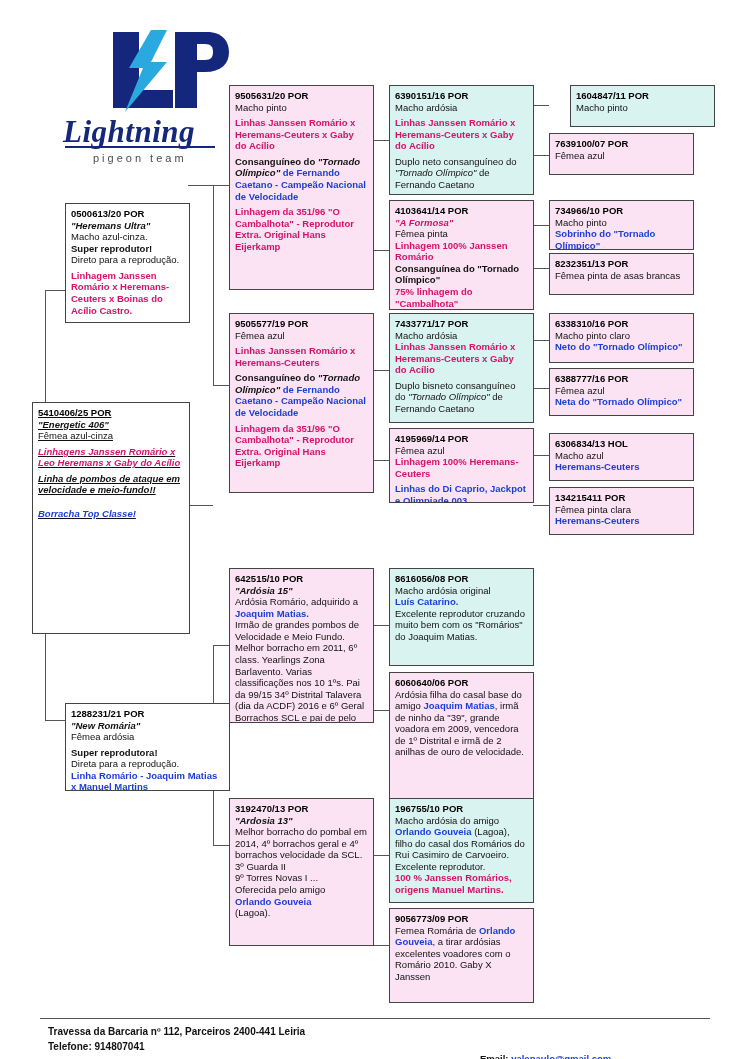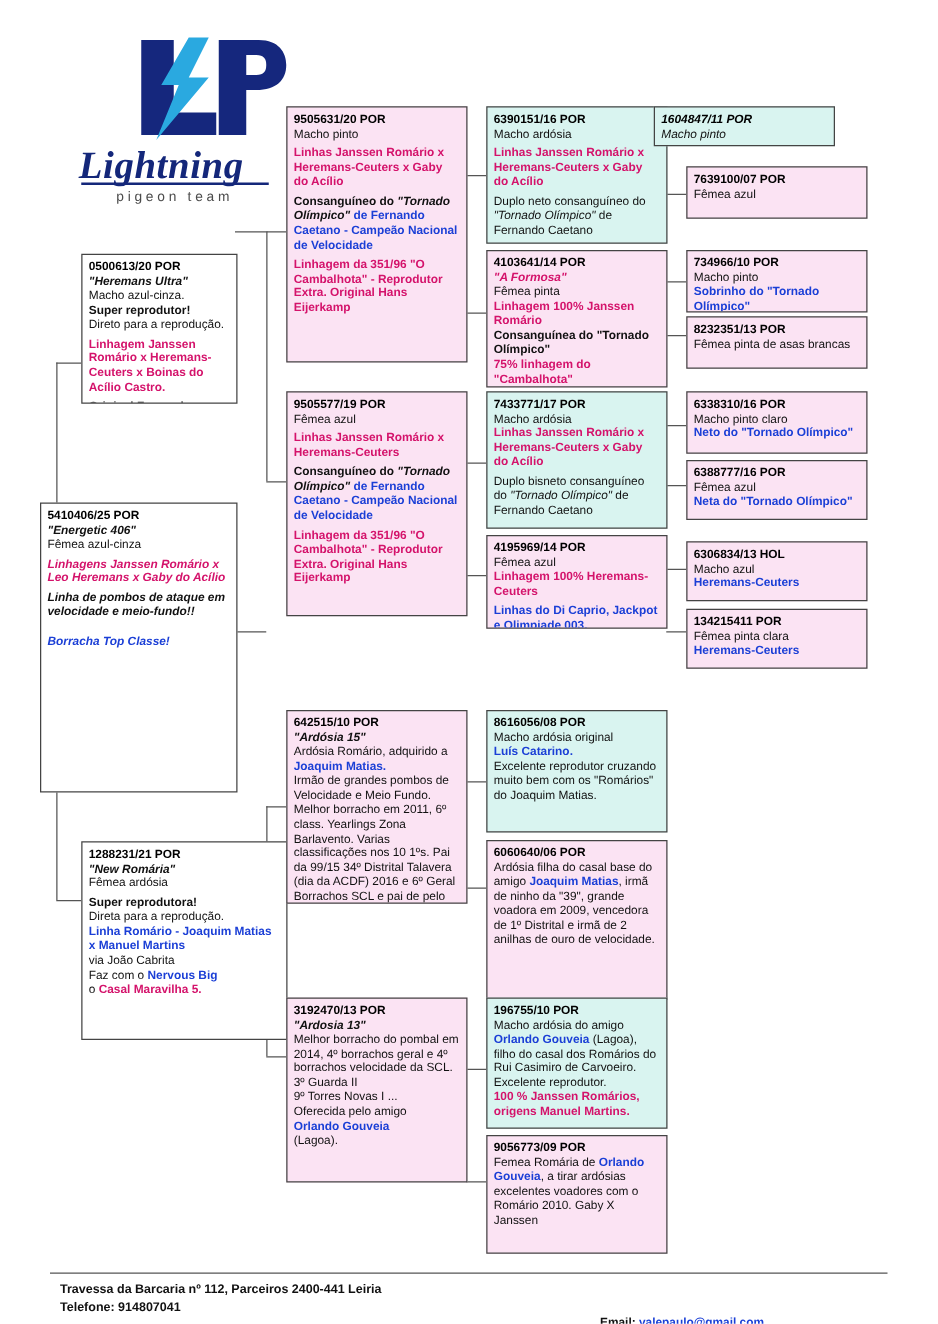--- a/index.html
+++ b/index.html
@@ -101,21 +101,21 @@
 
 <div class="ln-h" style="left:533px; top:105px; width:16px;"></div>
 <div class="ln-h" style="left:533px; top:155px; width:16px;"></div>
 <div class="ln-h" style="left:533px; top:225px; width:16px;"></div>
 <div class="ln-h" style="left:533px; top:268px; width:16px;"></div>
 <div class="ln-h" style="left:533px; top:340px; width:16px;"></div>
 <div class="ln-h" style="left:533px; top:388px; width:16px;"></div>
 <div class="ln-h" style="left:533px; top:455px; width:16px;"></div>
 <div class="ln-h" style="left:533px; top:505px; width:16px;"></div>
 
-<div class="box white" style="left:32px; top:402px; width:158px; height:232px;">
+<div class="box white" style="left:32px; top:402px; width:158px; height:232px;text-decoration:underline;">
   <p class="ln id">5410406/25 POR</p>
   <p class="ln it b">"Energetic 406"</p>
   <p class="ln">Fêmea azul-cinza</p>
   <div class="sp"></div>
   <p class="ln red it b">Linhagens Janssen Romário x Leo Heremans x Gaby do Acílio</p>
   <div class="sp"></div>
   <p class="ln it b">Linha de pombos de ataque em velocidade e meio-fundo!!</p>
   <div class="sp"></div>
     <div class="sp"></div>
     <div class="sp"></div>
@@ -127,21 +127,21 @@
   <p class="ln it b">"Heremans Ultra"</p>
   <p class="ln">Macho azul-cinza.</p>
   <p class="ln b">Super reprodutor!</p>
   <p class="ln">Direto para a reprodução.</p>
   <div class="sp"></div>
   <p class="ln red b">Linhagem Janssen Romário x Heremans-Ceuters x Boinas do Acílio Castro.</p>
   <div class="sp"></div>
   <p class="ln b">Original Fernando Caetano (Metaloarte)</p>
 </div>
 
-<div class="box white" style="left:65px; top:673px; width:165px; height:159px;">
+<div class="box white" style="left:65px; top:703px; width:165px; height:88px;">
   <p class="ln id">1288231/21 POR</p>
   <p class="ln it b">"New Romária"</p>
   <p class="ln">Fêmea ardósia</p>
   <div class="sp"></div>
   <p class="ln b">Super reprodutora!</p>
   <p class="ln">Direta para a reprodução.</p>
   <p class="ln blue b">Linha Romário - Joaquim Matias x Manuel Martins</p>
   <p class="ln">via João Cabrita</p>
   <p class="ln"><span>Faz com o </span><span class="blue b">Nervous Big</span></p>
   <p class="ln"><span>o </span><span class="red b">Casal Maravilha 5.</span></p>
@@ -238,21 +238,21 @@
   <p class="ln">Macho ardósia do amigo</p>
   <p class="ln"><span class="blue b">Orlando Gouveia</span><span> (Lagoa), filho do casal dos Romários do Rui Casimiro de Carvoeiro. Excelente reprodutor.</span></p>
   <p class="ln red b">100 % Janssen Romários, origens Manuel Martins.</p>
 </div>
 
 <div class="box pink" style="left:389px; top:908px; width:145px; height:95px;">
   <p class="ln id">9056773/09 POR</p>
   <p class="ln"><span>Femea Romária de </span><span class="blue b">Orlando Gouveia</span><span>, a tirar ardósias excelentes voadores com o Romário 2010. Gaby X Janssen</span></p>
 </div>
 
-<div class="box cyan" style="left:523px; top:85px; width:145px; height:32px;font-style:italic;">
+<div class="box cyan" style="left:570px; top:85px; width:145px; height:42px;">
   <p class="ln id">1604847/11 POR</p>
   <p class="ln">Macho pinto</p>
 </div>
 <div class="box pink" style="left:549px; top:133px; width:145px; height:42px;">
   <p class="ln id">7639100/07 POR</p>
   <p class="ln">Fêmea azul</p>
 </div>
 <div class="box pink" style="left:549px; top:200px; width:145px; height:50px;">
   <p class="ln id">734966/10 POR</p>
   <p class="ln">Macho pinto</p>

